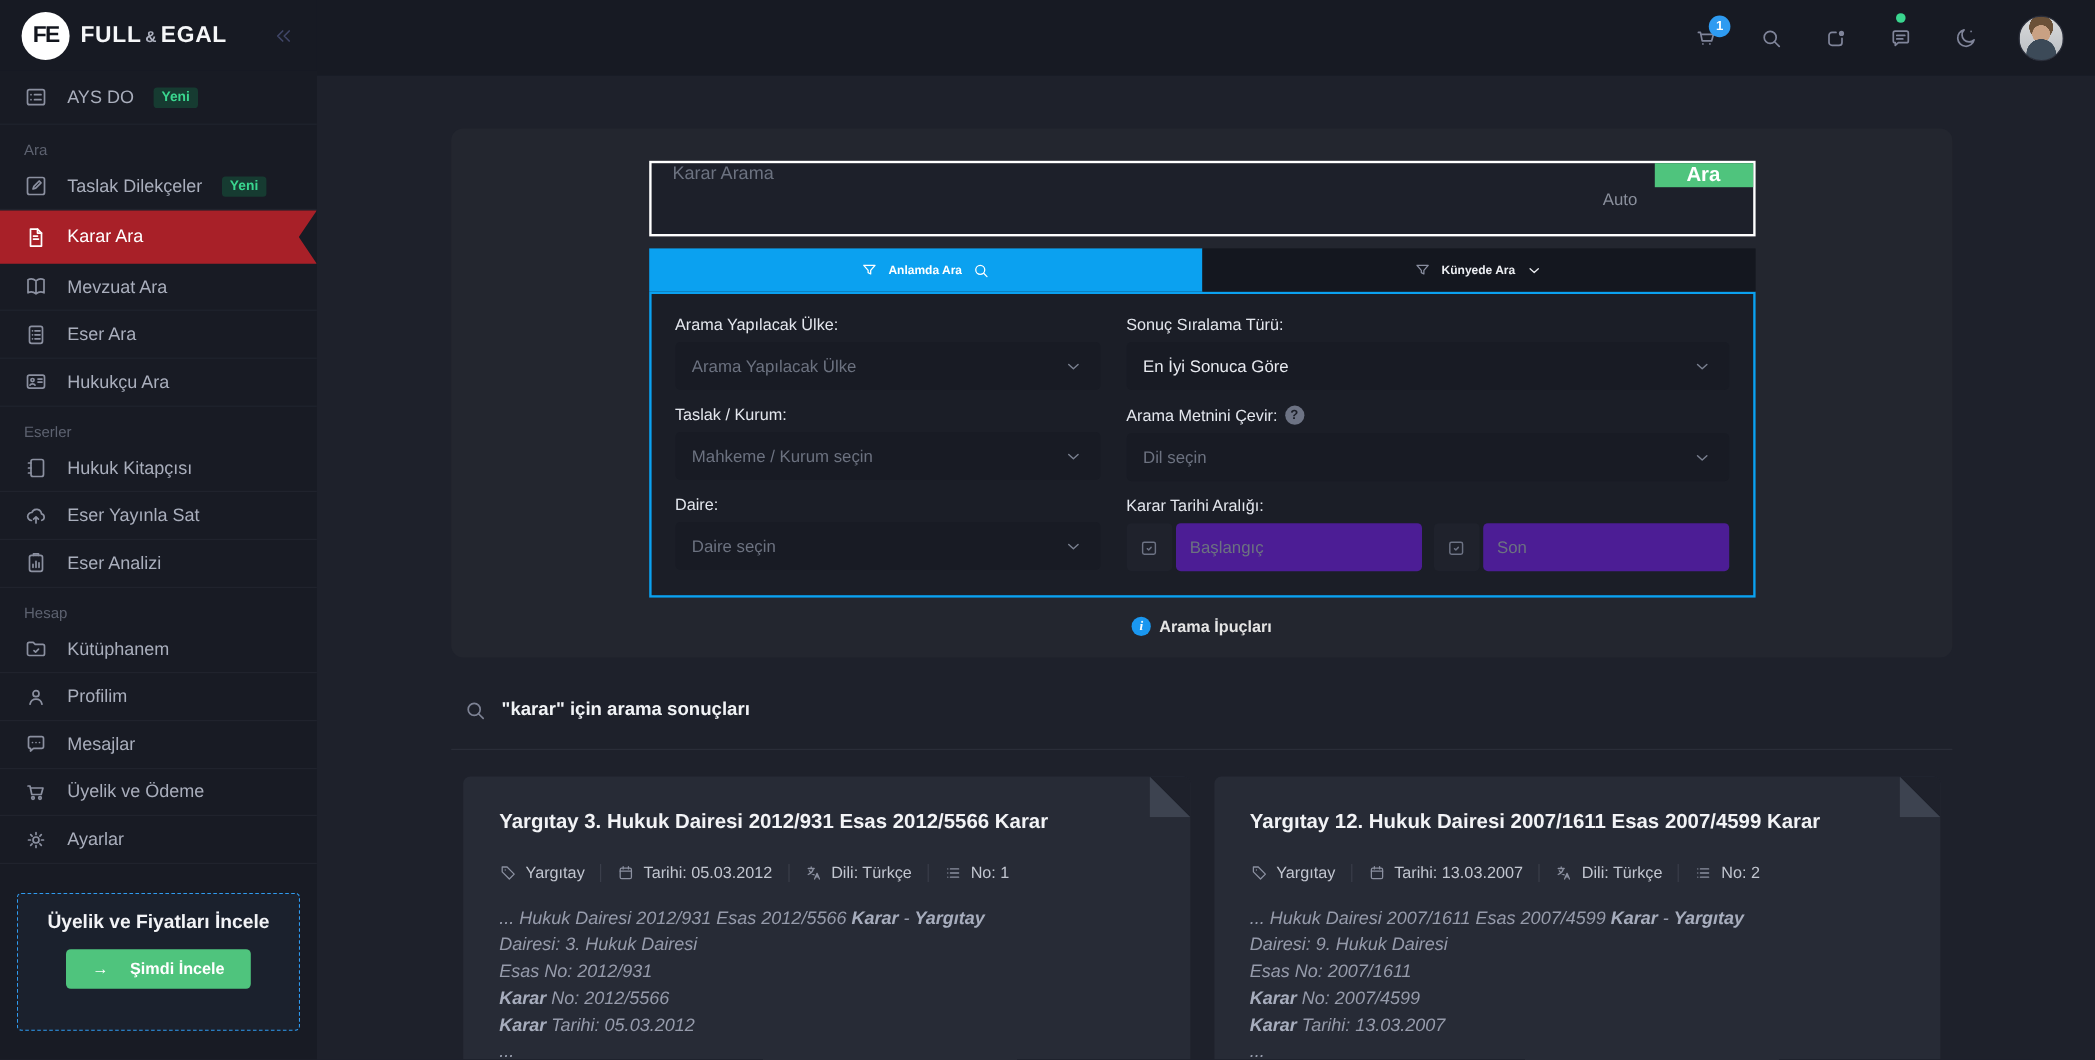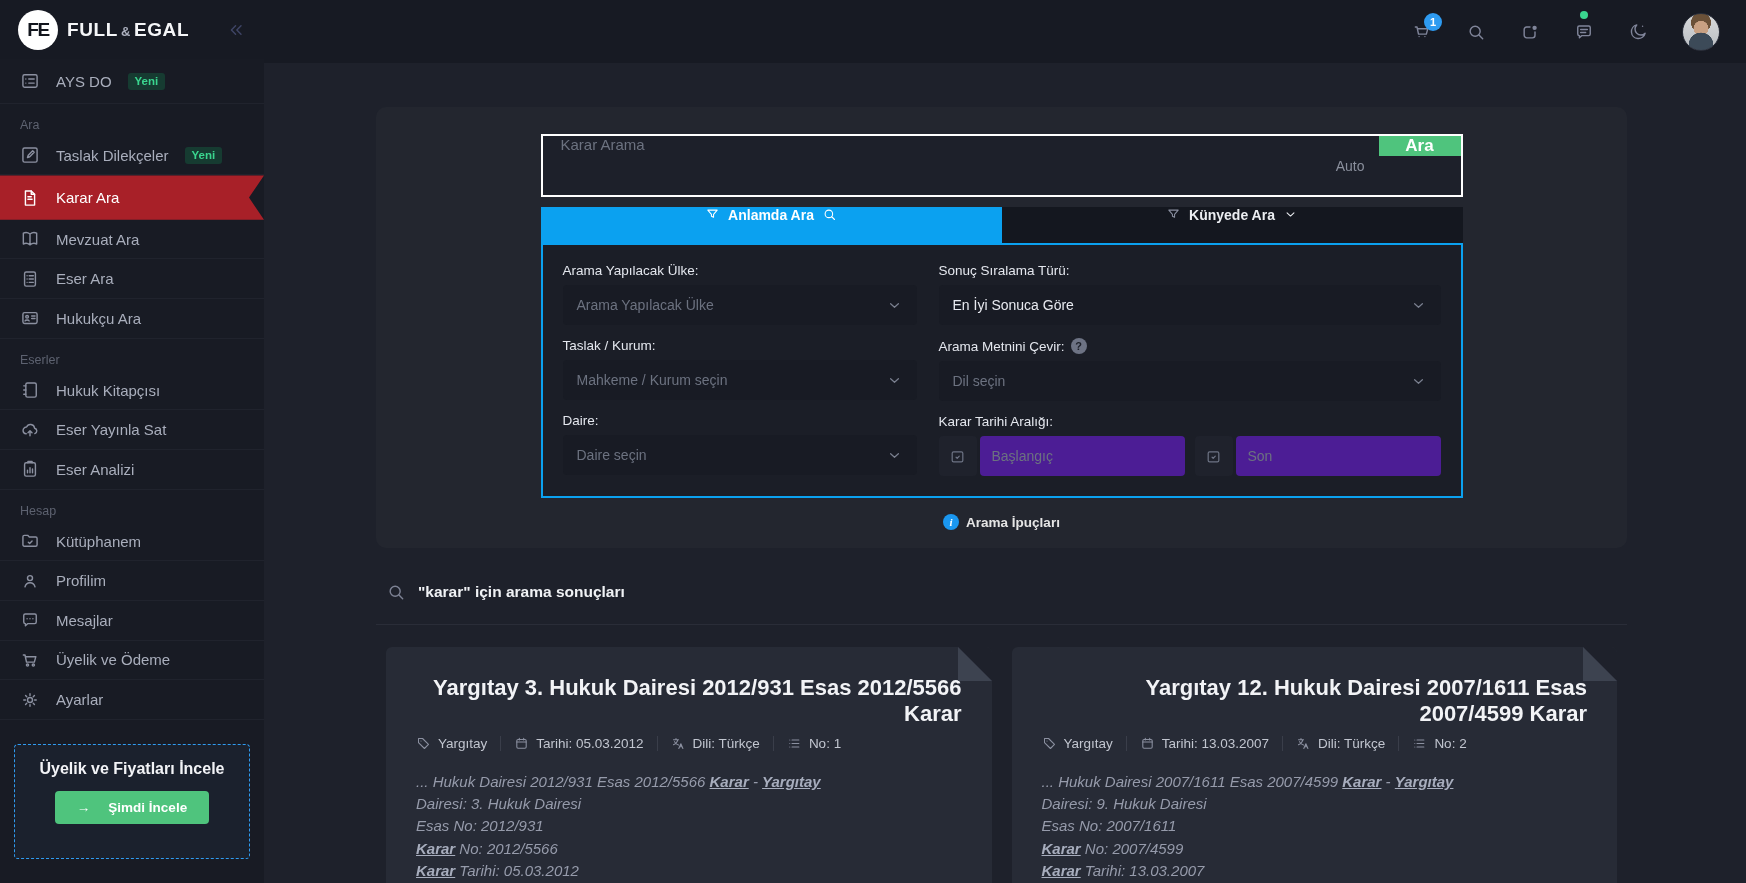--- a/index.html
+++ b/index.html
@@ -50,21 +50,21 @@
   
   .search-panel { width:1251px; min-height:400px; background:#23262f; border-radius:10px; padding:27px 0 18px; }
   .search-inner { width:922px; margin:0 auto; }
   .searchbar { display:flex; align-items:flex-start; height:63px; border:2px solid #ffffff; background:#1d202a; }
   .searchbar input { flex:1; background:transparent; border:none; outline:none; color:#e8eaf0; font-size:15px; padding:0 18px; font-family:inherit; }
   .searchbar input::placeholder { color:#6c7280; }
   .auto-label { align-self:center; color:#8a8f9c; font-size:14px; margin-right:14px; }
   .ara-btn { width:82px; background:#4fc47d; color:#fff; border:none; font-size:17px; font-weight:700; cursor:pointer; font-family:inherit; }
 
   .tabs { display:flex; margin-top:10px; }
-  .tab { flex:1; height:36px; display:flex; justify-content:center; gap:8px; font-size:14px; font-weight:700; cursor:pointer; }
+  .tab { flex:1; height:36px; display:flex; align-items:center; justify-content:center; gap:8px; font-size:10px; font-weight:700; cursor:pointer; }
   .tab.active { background:#0ba1f0; color:#ffffff; }
   .tab.inactive { background:#14171f; color:#eceef2; }
   .tab.inactive .tic { color:#8a8fa0; }
 
   .filter-box { border:2px solid #0ba1f0; background:#1b1e27; padding:18px 20px 20px; display:flex; gap:22px; }
   .fcol { flex:1; }
   .frow { margin-bottom:13px; }
   .frow:last-child { margin-bottom:0; }
   .flabel { font-size:13.5px; color:#e4e7ee; margin-bottom:7px; display:flex; align-items:center; gap:6px; }
   .fselect { height:40px; background:#181b24; border-radius:4px; display:flex; align-items:center; padding:0 14px; color:#6c7280; font-size:14px; cursor:pointer; }
@@ -82,27 +82,27 @@
   .info-ic { width:16px; height:16px; border-radius:50%; background:#1a97f0; color:#fff; font-size:11px; font-weight:700; font-style:italic; display:inline-flex; align-items:center; justify-content:center; font-family:"Liberation Serif", serif; }
   .tips-text { font-size:13.5px; font-weight:700; color:#e5e5e5; }
 
   
   .results { width:1251px; margin-top:34px; }
   .results-head { display:flex; align-items:center; gap:12px; padding:0 10px 22px; border-bottom:1px solid #2a2d38; color:#7d8294; }
   .results-head .rh-text { color:#f0f2f5; font-size:15.5px; font-weight:700; }
   .cards { display:flex; justify-content:space-between; padding:22px 10px 0; gap:20px; }
   .card { position:relative; width:606px; min-height:274px; background:#272b36; border-radius:6px; padding:28px 30px; overflow:hidden; cursor:pointer; }
   .dogear { position:absolute; top:0; right:0; }
-  .card-title { font-size:22px; font-weight:700; color:#f2f3f6; margin-bottom:9px;text-align:right; }
+  .card-title { font-size:17px; font-weight:700; color:#f2f3f6; margin-bottom:25px; }
   .meta-row { display:flex; align-items:center; font-size:13.5px; color:#c2c6d0; margin-bottom:20px; }
   .meta-item { display:flex; align-items:center; gap:7px; padding:0 13px; border-left:1px solid #3a3e4a; }
   .meta-item:first-child { padding-left:0; border-left:none; }
   .meta-item .mic { color:#8b90a0; }
   .card-body { font-style:italic; font-size:15px; line-height:1.48; color:#969bab; }
-  .card-body b { font-weight:700; color:#a7adbd;text-decoration:underline; }
+  .card-body b { font-weight:700; color:#a7adbd; }
 </style>
 </head>
 <body>
 
 <div class="app">
 
   <aside class="sidebar">
     <div class="brand-row">
       <div class="brand-mark">FE</div>
       <div class="brand-words"><span>FULL</span><span class="amp">&amp;</span><span>EGAL</span></div>

